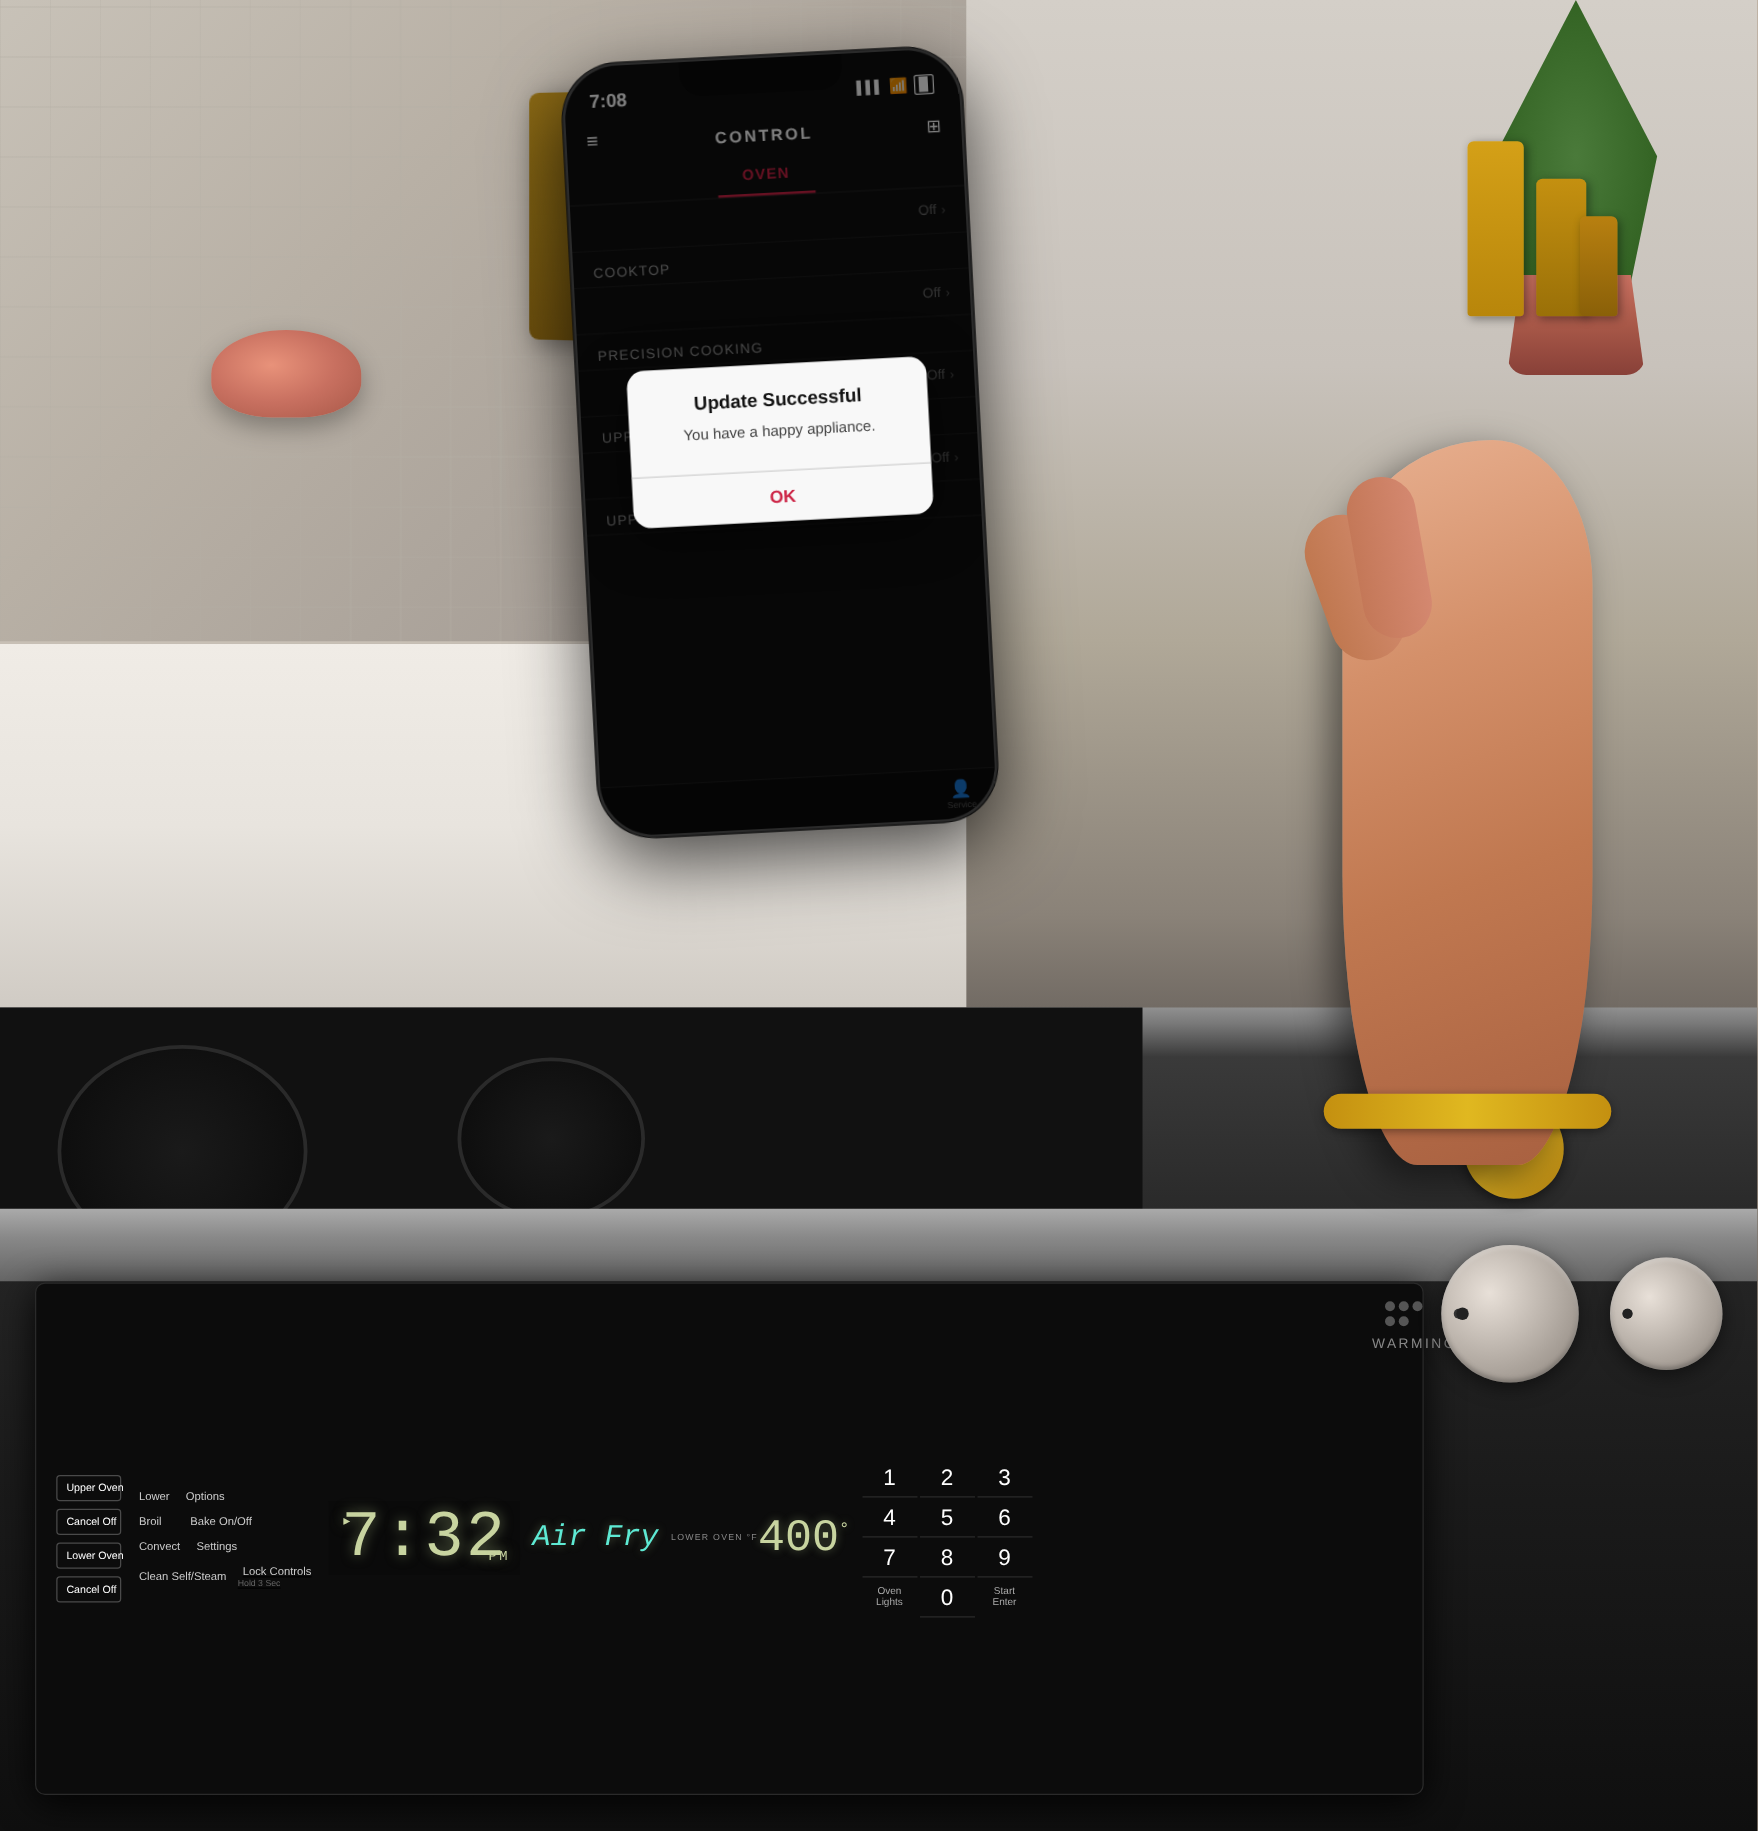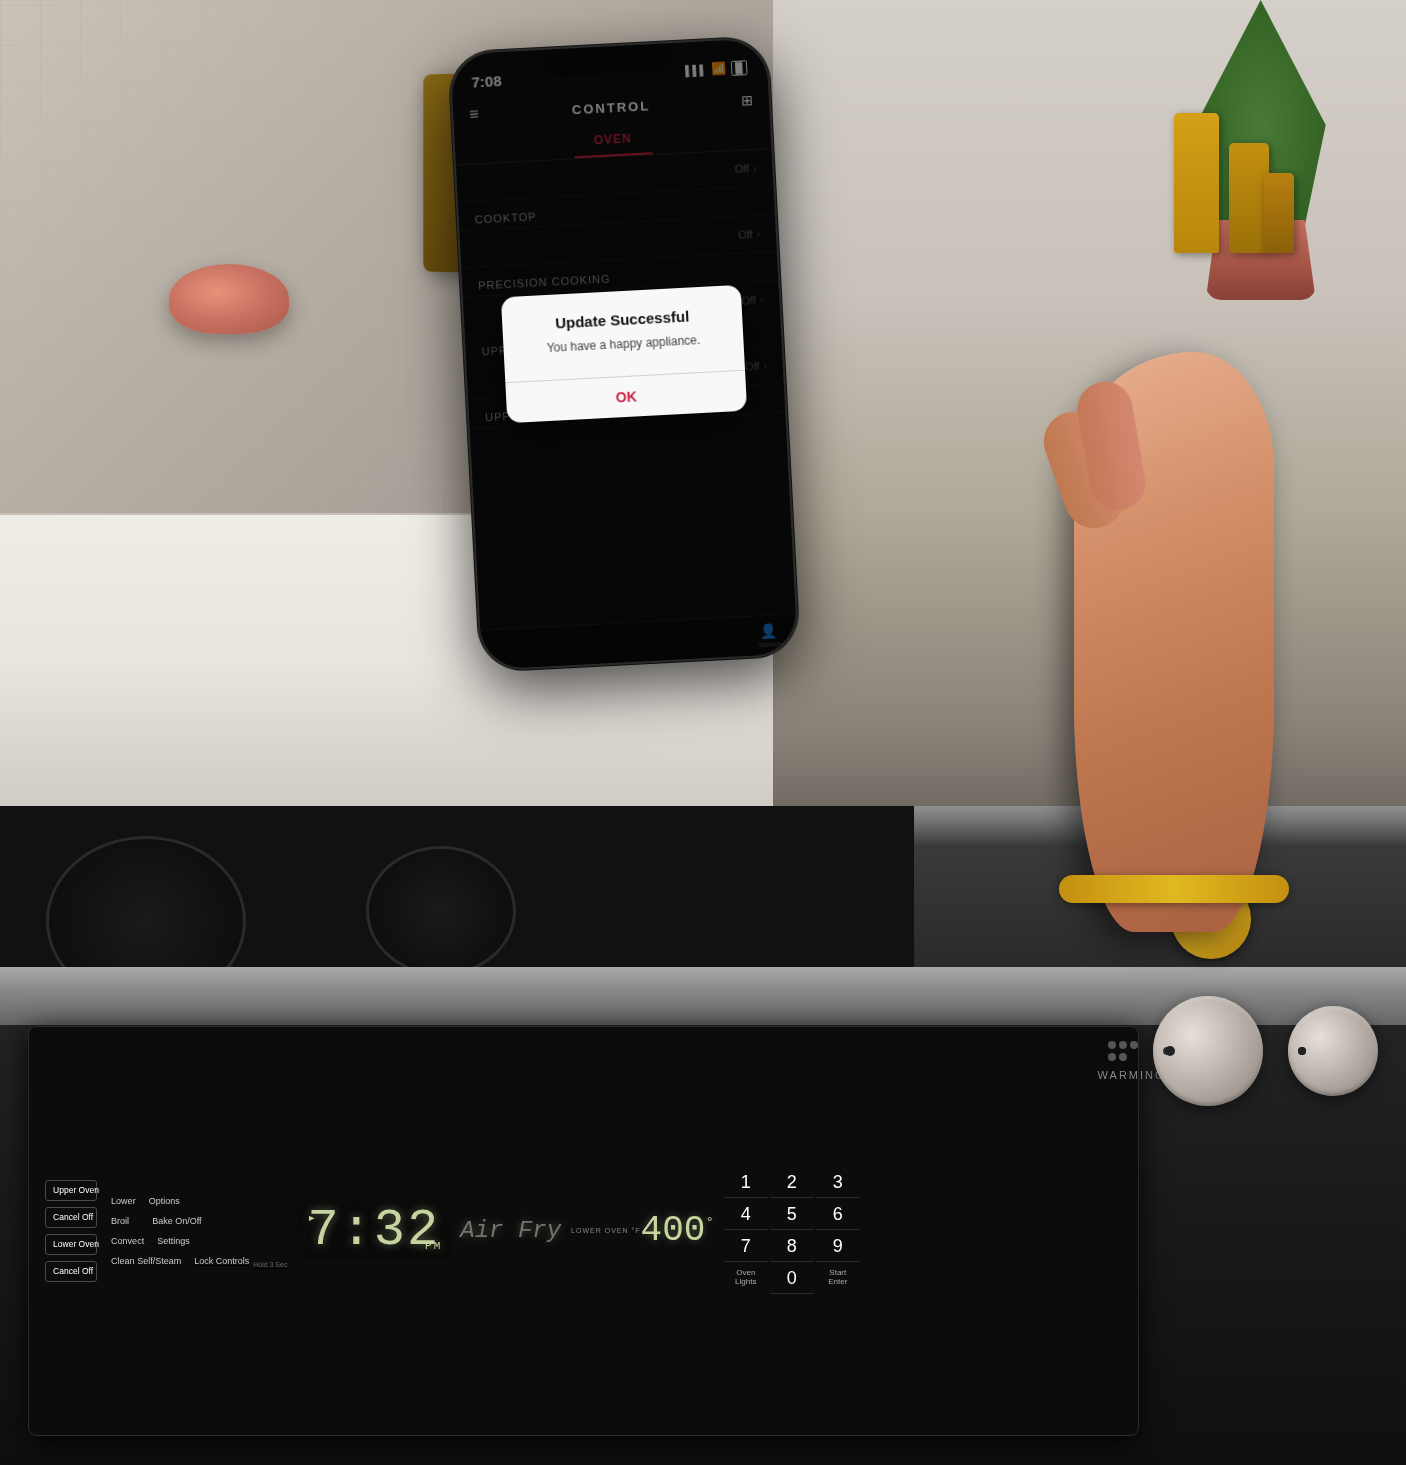--- a/index.html
+++ b/index.html
@@ -121,21 +121,21 @@
     .display-dot {
       color: #c8d4a0;
       font-size: 14px;
       position: absolute;
       top: 8px;
       left: 10px;
     }
 
     
     .air-fry-display {
-      color: #737373;
+      color: #5eead4;
       font-size: 24px;
       font-style: italic;
       font-family: 'Courier New', monospace;
       text-shadow: 0 0 8px rgba(180,200,140,0.4);
       text-align: center;
       min-width: 100px;
     }
 
     
     .lower-oven-display {
@@ -495,21 +495,21 @@
       <button class="ctrl-btn-wide">Bake
 On/Off</button>
     </div>
     <div style="display:flex; gap:5px;">
       <button class="ctrl-btn-wide">Convect</button>
       <button class="ctrl-btn-wide">Settings</button>
     </div>
     <div style="display:flex; gap:5px;">
       <button class="ctrl-btn-wide">Clean
 Self/Steam</button>
-      <div style="display:flex; flex-direction:row; align-items:flex-end;text-decoration:underline;">
+      <div style="display:flex; flex-direction:column; align-items:flex-start;text-decoration:underline;">
         <button class="ctrl-btn-wide">Lock
 Controls</button>
         <span style="color:#666; font-size:7px;">Hold 3 Sec</span>
       </div>
     </div>
   </div>
 
   <div class="digital-display">
     <span class="display-dot">▸</span>
     <span>7:32</span>

